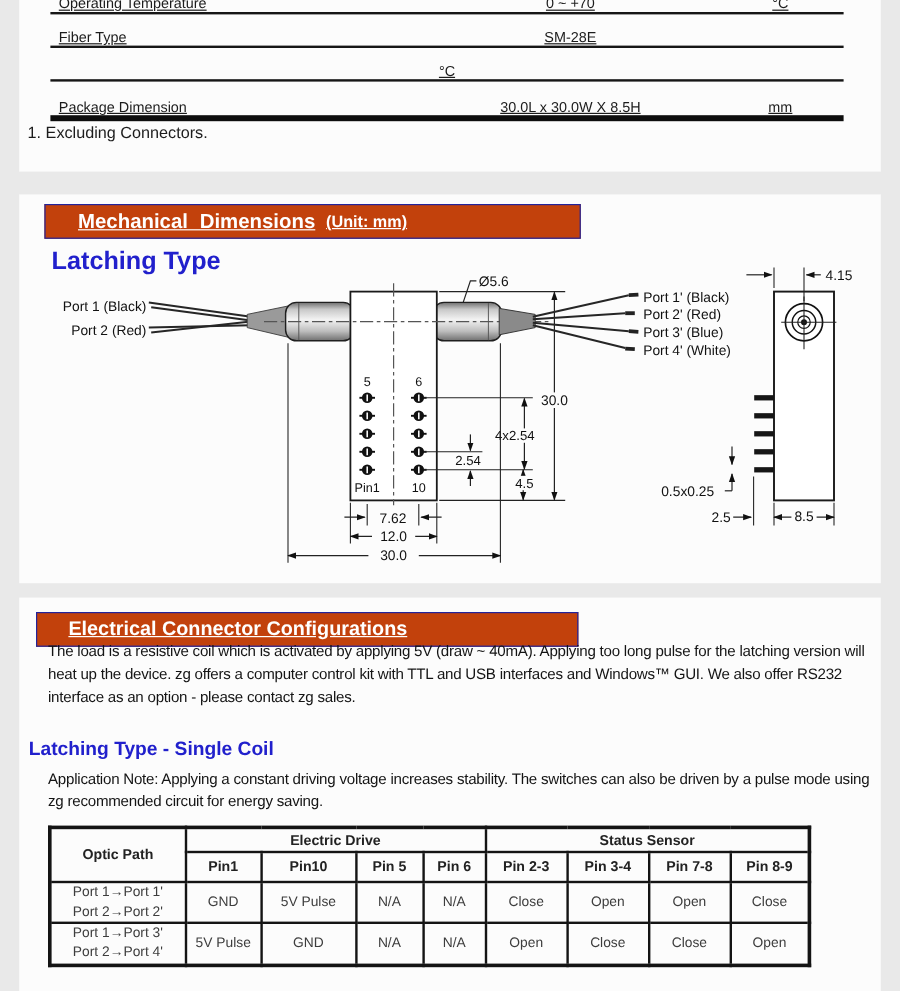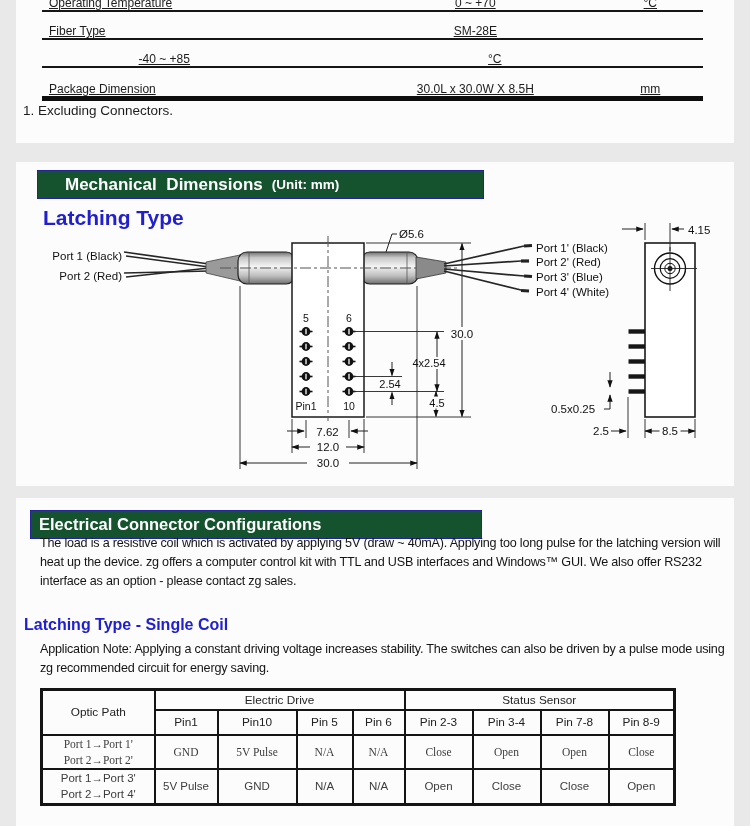--- a/index.html
+++ b/index.html
@@ -19,49 +19,49 @@
   .srow{display:flex;align-items:flex-end;height:28px;border-bottom:2px solid #161616;
         font-size:12px;color:#1c1c1c;box-sizing:border-box;text-decoration:underline;}
   .srow .c1{flex:0 0 46%;padding-left:7px;}
   .srow .c2{flex:0 0 37%;text-align:center;}
   .srow .c3{flex:1;text-align:center;}
   .thick{height:5px;background:#0e0e0e;margin:0 31px 0 26px;}
   .notes{margin:6px 0 0 74px;font-size:13.5px;}
   .note-item{margin:2px 0 0 7px;}
 
   
-  .bar{position:absolute;background:#14532d;border:1px solid #23239a;color:#fff;
-       display:flex;align-items:center;box-sizing:border-box;font-weight:bold;}
+  .bar{position:absolute;background:#c2410c;border:1px solid #23239a;color:#fff;
+       display:flex;align-items:center;box-sizing:border-box;font-weight:bold;text-decoration:underline;}
   #bar-mech{left:21px;top:8px;width:447px;height:29px;padding-left:27px;font-size:17px;}
   #bar-mech .t{word-spacing:5px;}
   .bar .unit{font-size:13.5px;margin-left:9px;}
-  #bar-elec{left:14px;top:12px;width:452px;height:29px;padding-left:8px;font-size:16.5px;}
+  #bar-elec{left:14px;top:12px;width:452px;height:29px;padding-left:26px;font-size:16.5px;}
 
   .blue-sub{position:absolute;font-weight:bold;color:#2120cc;}
   #latching-type{left:27px;top:44px;font-size:21px;}
   #single-coil{left:8px;top:118px;font-size:16px;}
 
   #mech-svg{position:absolute;left:-16px;top:38px;}
 
   
   .para{position:absolute;left:24px;width:694px;font-size:12.6px;line-height:19px;
         color:#141414;letter-spacing:-0.2px;}
   #elec-intro{top:36px;}
   #app-note{top:142px;}
 
   
   #pin-table{position:absolute;left:24px;top:190px;border-collapse:collapse;
              table-layout:fixed;border:3px solid #141414;}
   #pin-table th,#pin-table td{border:2px solid #141414;text-align:center;
              vertical-align:middle;padding:0;}
-  #pin-table th{font-size:11.8px;color:#222;font-weight:normal;}
+  #pin-table th{font-size:11.8px;color:#222;font-weight:bold;}
   #pin-table td{font-size:11.5px;color:#3d3d3d;}
   #pin-table .h1{height:20px;}
   #pin-table .h2{height:25px;}
-  #pin-table .r1{height:32px;font-family:Liberation Serif, serif;}
+  #pin-table .r1{height:32px;}
   #pin-table .r2{height:36px;}
   .path-line{display:block;line-height:16px;}
 
   
   .dt{font-family:"Liberation Sans",sans-serif;fill:#111;font-size:11.5px;}
   .dts{font-size:11px;}
   .pl{font-family:"Liberation Sans",sans-serif;fill:#111;font-size:10.5px;}
   .cl{stroke:#555;stroke-width:1;stroke-dasharray:11 3 3 3;fill:none;}
   .ln{stroke:#222;stroke-width:1;fill:none;}
   .ext{stroke:#222;stroke-width:0.9;fill:none;}
@@ -78,21 +78,20 @@
       <div class="c1">Operating Temperature</div>
       <div class="c2">0 ~ +70</div>
       <div class="c3">°C</div>
     </div>
     <div class="srow">
       <div class="c1">Fiber Type</div>
       <div class="c2">SM-28E</div>
       <div class="c3"></div>
     </div>
     <div class="srow">
-      <div class="c2">-40 ~ +85</div>
       <div class="c3">°C</div>
     </div>
     <div class="srow" style="border-bottom:none;">
       <div class="c1">Package Dimension</div>
       <div class="c2">30.0L x 30.0W X 8.5H</div>
       <div class="c3">mm</div>
     </div>
   </div>
   <div class="thick"></div>
   <div class="notes note-item">1. Excluding Connectors.</div>

